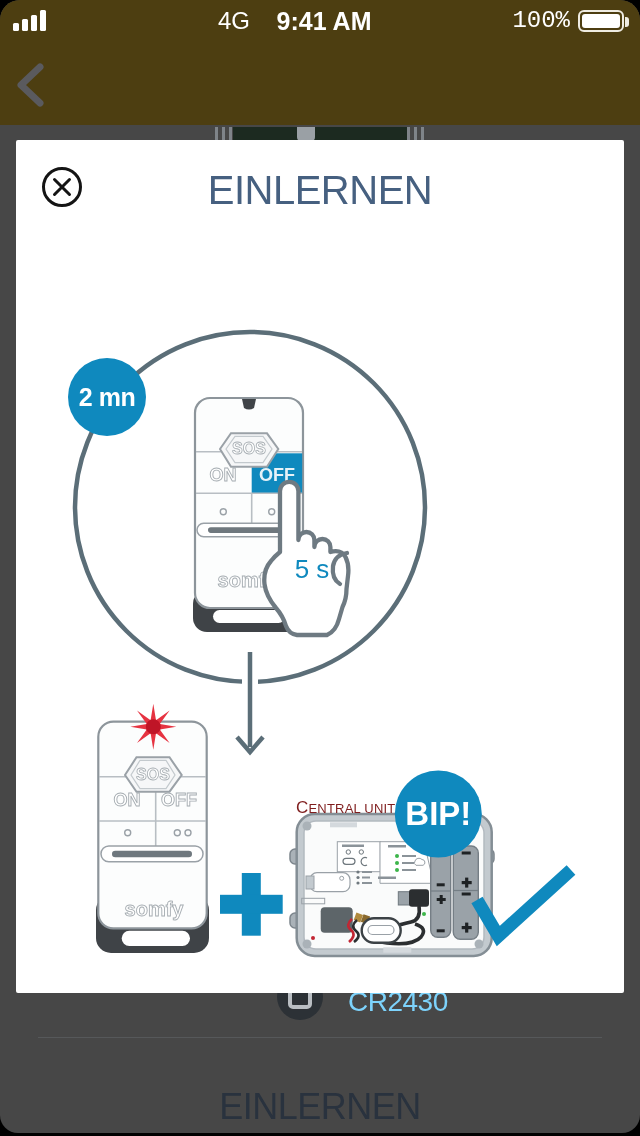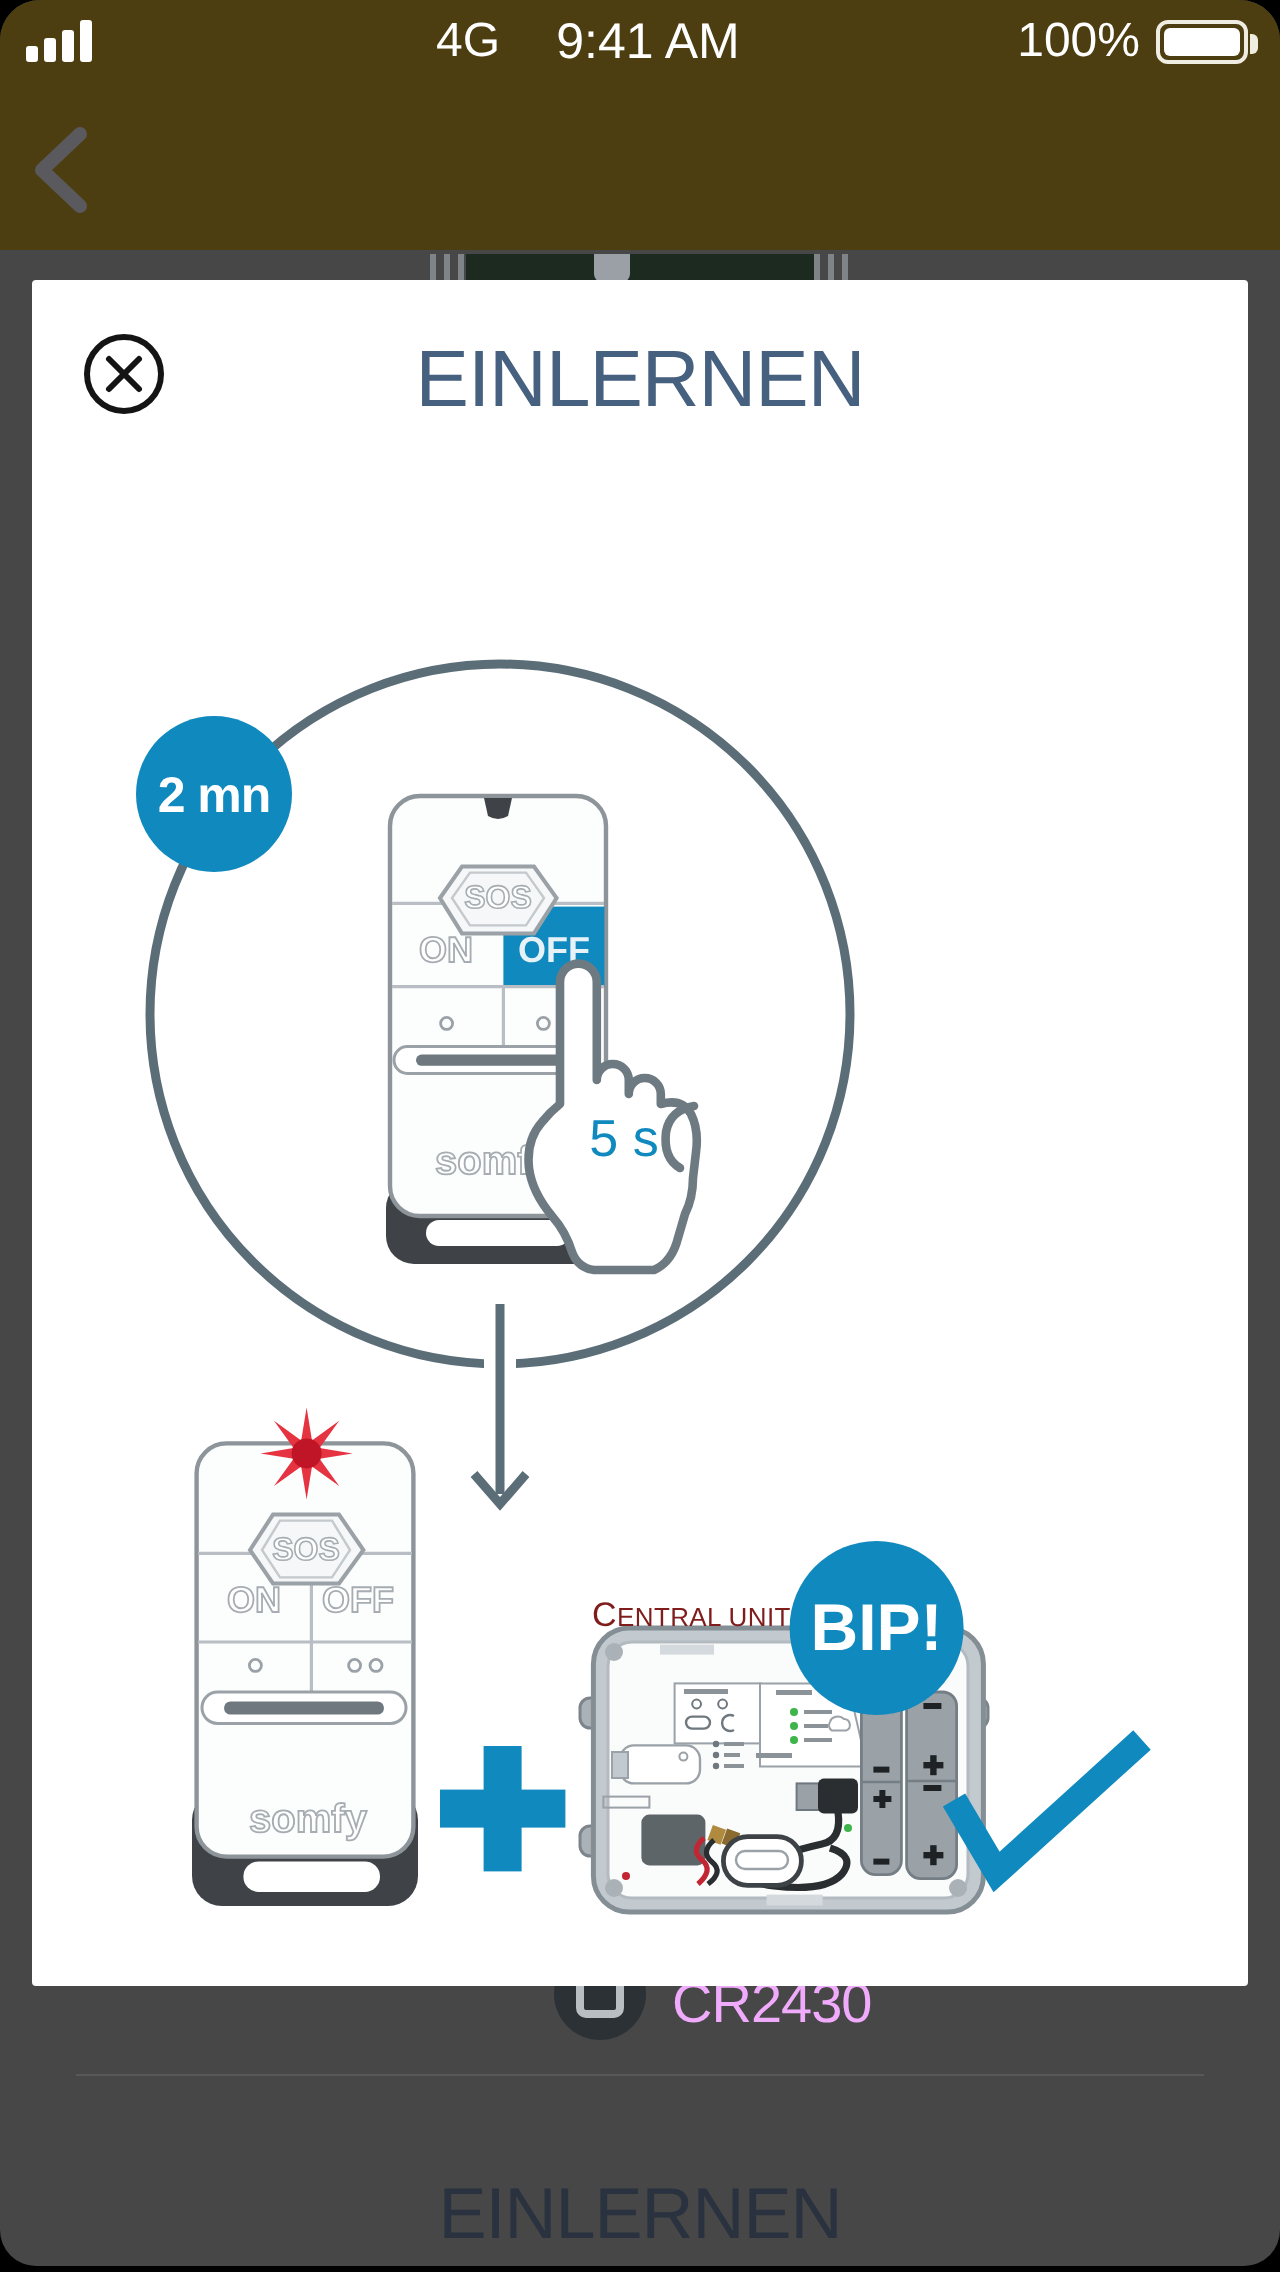--- a/index.html
+++ b/index.html
@@ -10,40 +10,40 @@
   header { position:absolute; left:0; top:0; width:640px; height:125px; background:#4d3e11; }
   .status-bar { position:absolute; left:0; top:0; width:640px; height:42px; color:#fff; }
   .sig { position:absolute; left:13px; top:9px; width:42px; height:23px; }
   .sig i { position:absolute; bottom:1px; width:6px; border-radius:1.5px; background:#fff; }
   .sig i:nth-child(1){ left:0;  height:8px; }
   .sig i:nth-child(2){ left:9px; height:12px; }
   .sig i:nth-child(3){ left:18px; height:16px; }
   .sig i:nth-child(4){ left:27px; height:21px; }
   .carrier { position:absolute; left:52px; top:8px; font-size:24px; letter-spacing:-0.8px; line-height:26px; }
   .network { position:absolute; left:218px; top:8px; font-size:24px; line-height:26px; }
-  .time { position:absolute; left:244px; width:160px; text-align:center; top:8px; font-size:25px; font-weight:normal; line-height:27px; }
-  .batpct { position:absolute; right:70px; top:8px; font-size:24px; line-height:26px; }
+  .time { position:absolute; left:244px; width:160px; text-align:center; top:8px; font-size:25px; font-weight:bold; line-height:27px; }
+  .batpct { position:absolute; right:70px; top:8px; font-size:24px; line-height:26px;font-family:Liberation Mono, monospace; }
   .battery { position:absolute; right:16px; top:10px; width:46px; height:22px;
              border:2px solid #efece2; border-radius:6px; }
   .battery .lvl { position:absolute; inset:2px; background:#fff; border-radius:3px; }
   .battery .nub { position:absolute; right:-7px; top:5px; width:4px; height:10px; background:#efece2; border-radius:0 3px 3px 0; }
   .nav-bar { position:absolute; left:0; top:42px; width:640px; height:83px; }
   .chevron { position:absolute; left:13px; top:21px; }
   .nav-title { position:absolute; left:65px; top:20px; font-size:32px; letter-spacing:-0.8px; color:#64656c; white-space:nowrap; }
 
   .bg-strip { position:absolute; left:0; top:125px; width:640px; height:16px; }
   .frag-green { position:absolute; left:233px; top:2px; width:174px; height:14px; background:#1c2a20; }
   .frag-line { position:absolute; top:2px; width:3px; height:14px; background:#7f8489; }
   .frag-tab { position:absolute; left:297px; top:2px; width:18px; height:14px; background:#9aa0a5; border-radius:0 0 4px 4px; }
 
   .bg-bottom { position:absolute; left:0; top:960px; width:640px; height:173px; color:#3a4046; }
   .batt-circle { position:absolute; left:277px; top:14px; width:46px; height:46px; border-radius:50%; background:#2c3136; }
   .batt-glyph { position:absolute; left:11px; top:9px; width:24px; height:26px; border:4px solid #b9bec3; border-radius:5px; }
   .batt-glyph:before { content:""; position:absolute; left:4px; top:-10px; width:8px; height:5px; background:#b9bec3; }
-  .cr-label { position:absolute; left:336px; top:26px; font-size:28px; letter-spacing:-0.5px; color:#f0abfc; }
+  .cr-label { position:absolute; left:348px; top:26px; font-size:28px; letter-spacing:-0.5px; color:#7dd3fc; }
   .divider { position:absolute; left:38px; top:77px; width:564px; height:1px; background:#56585a; }
   .learn-label { position:absolute; left:0; top:126px; width:640px; text-align:center; font-size:36px; letter-spacing:-0.5px; color:#29323e; }
 
   .modal { position:absolute; left:16px; top:140px; width:608px; height:853px; background:#fff; border-radius:2px; }
   .close-btn { position:absolute; left:26px; top:27px; width:40px; height:40px; border:3px solid #141414;
                border-radius:50%; background:#fff; }
   .modal-title { position:absolute; left:0; top:28px; width:608px; text-align:center;
                  font-size:40px; color:#466080; letter-spacing:-0.5px; }
   .illus { position:absolute; left:0; top:0; width:608px; height:853px; }
 

